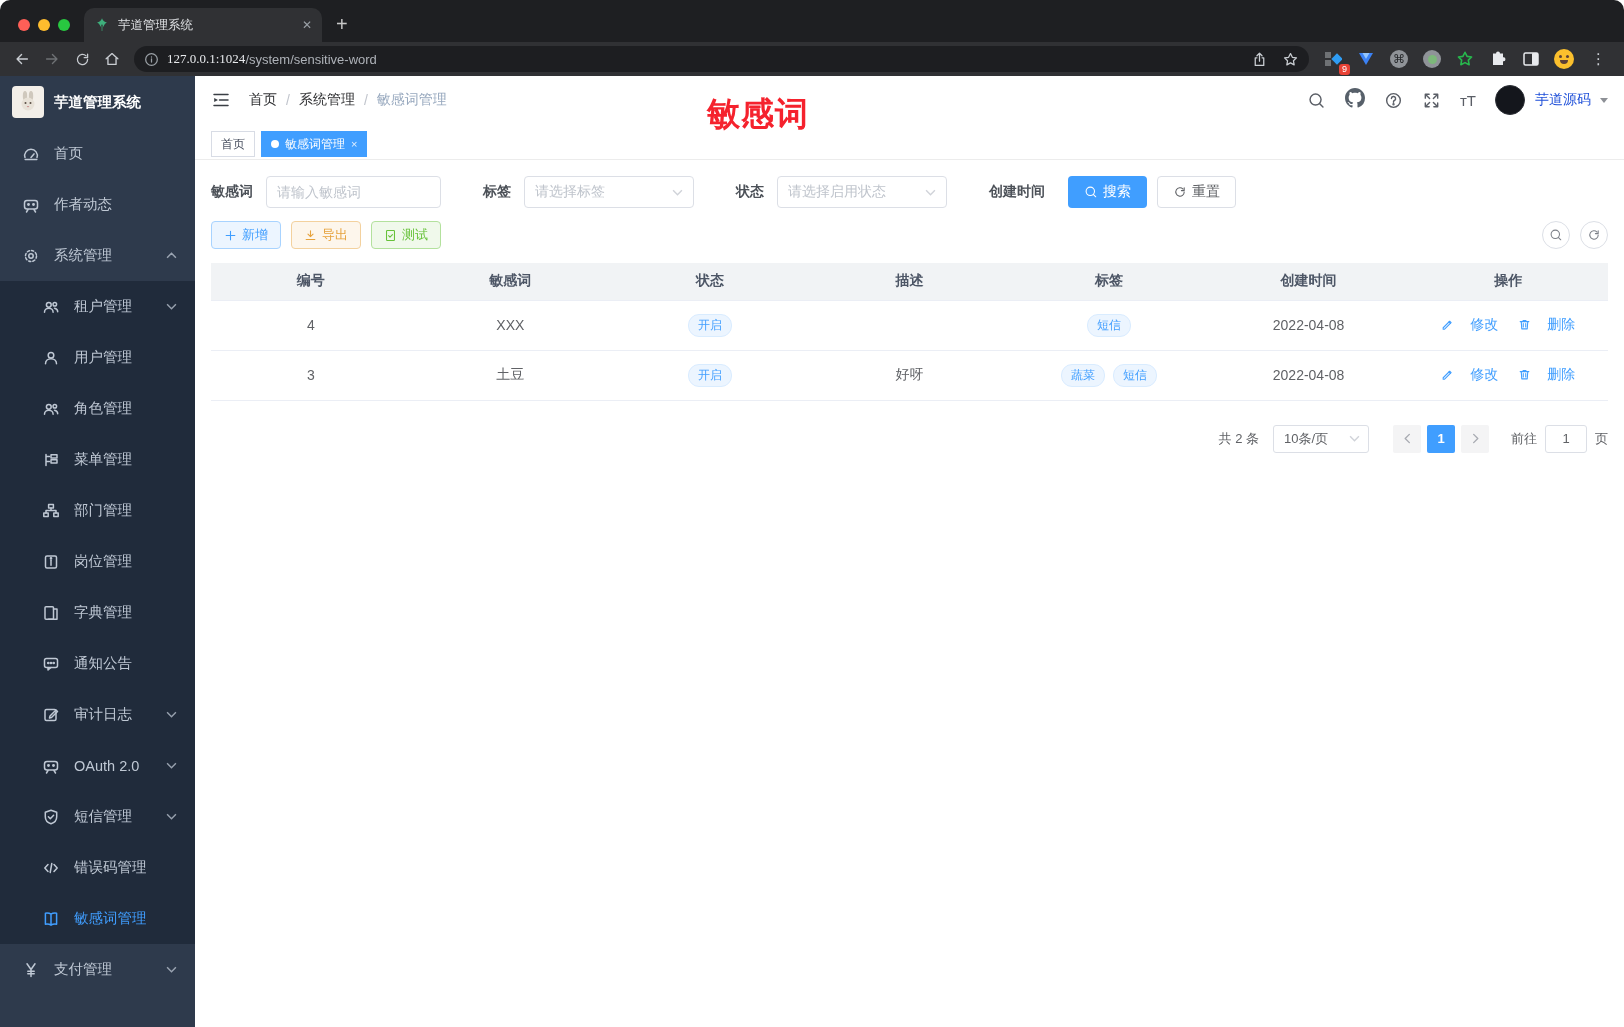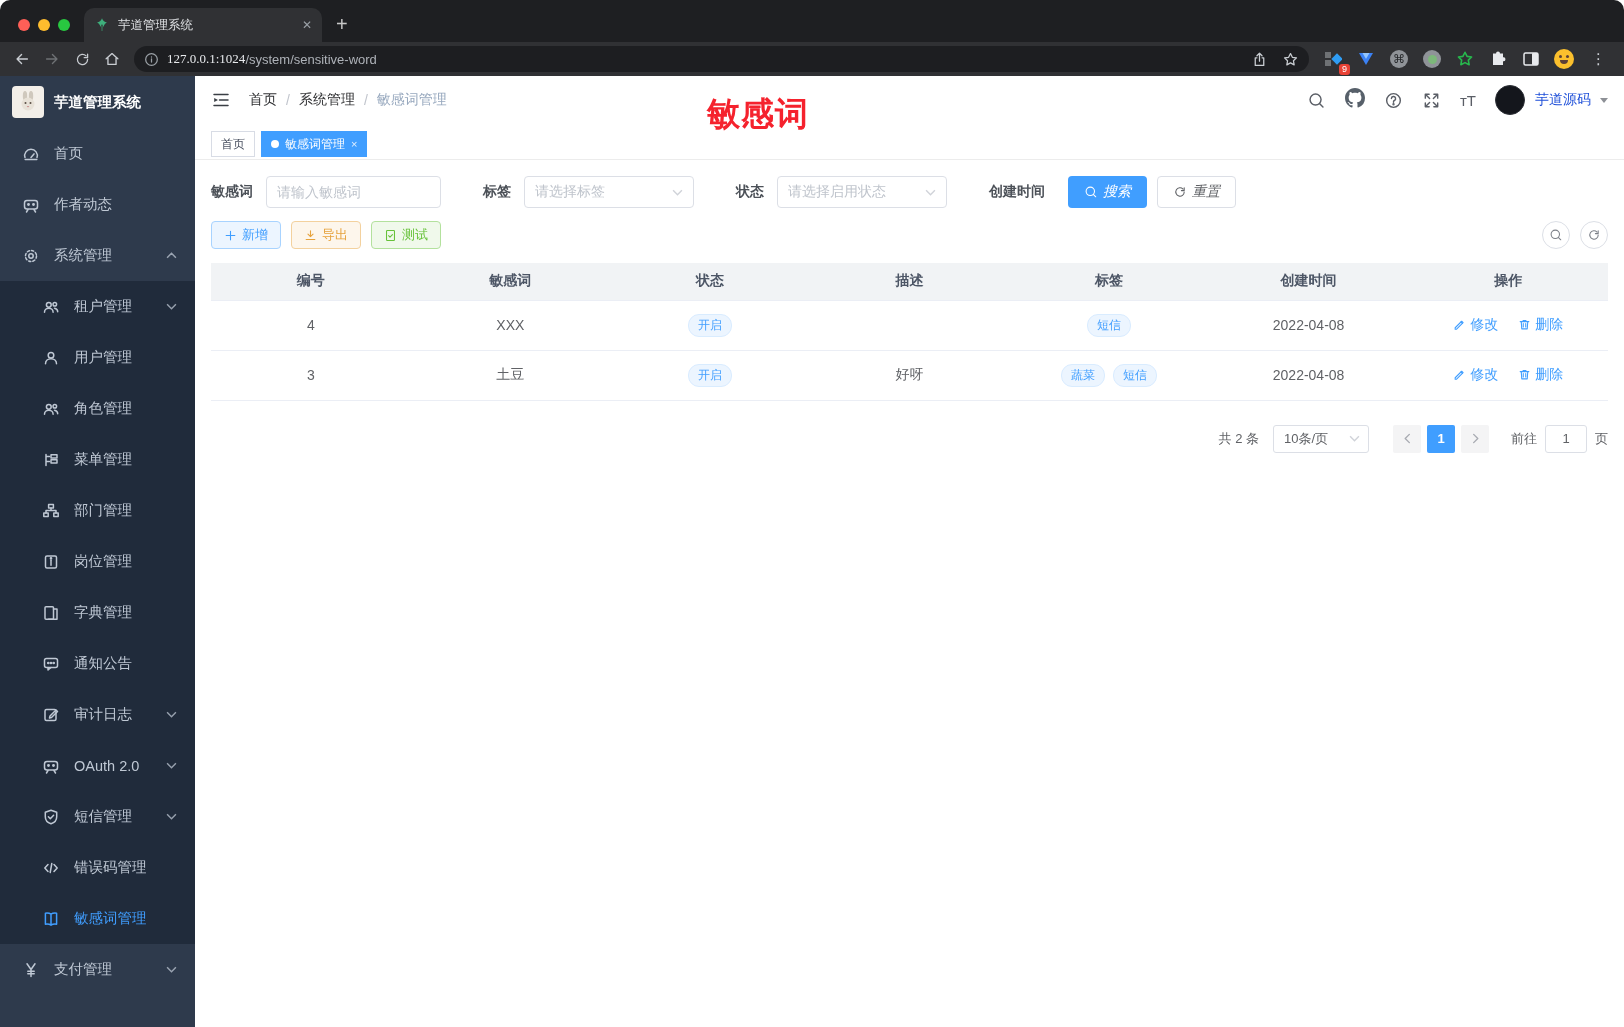--- a/index.html
+++ b/index.html
@@ -79,37 +79,37 @@
   .f-label { font-weight:600; margin-right:13px; white-space:nowrap; }
   .f-gap { margin-right:42px; }
   .inp, .sel, .dater { height:32px; border:1px solid #dcdfe6; border-radius:4px; background:#fff; display:flex; align-items:center; padding:0 10px; color:#bfc4cc; font-size:14px; }
   input.raw { border:none; outline:none; width:100%; height:100%; font-size:14px; color:#606266; background:transparent; }
   input.raw::placeholder { color:#bfc4cc; }
   .w175{width:175px}.w170{width:170px}.w230{width:230px}
   .sel .ph { flex:1; }
   .dater .ph { color:#bfc4cc; }
   .dater .dsep { margin:0 14px; color:#bfc4cc; }
   .calico { color:#c0c4cc; margin-right:8px; }
-  .btn { height:32px; border-radius:4px; display:inline-flex; align-items:center; gap:5px; font-size:14px; padding:0 15px; cursor:pointer; border:1px solid transparent; white-space:nowrap;font-style:italic; }
+  .btn { height:32px; border-radius:4px; display:inline-flex; align-items:center; gap:5px; font-size:14px; padding:0 15px; cursor:pointer; border:1px solid transparent; white-space:nowrap; }
   .btn-primary { background:#409eff; color:#fff; margin-left:10px; }
   .btn-default { background:#fff; color:#606266; border-color:#dcdfe6; margin-left:10px; }
 
   .btnrow { margin-top:13px; display:flex; align-items:center; gap:10px; }
   .btn-sm { height:28px; font-size:13px; padding:0 12px; border-radius:4px; display:inline-flex; align-items:center; gap:5px; cursor:pointer; border:1px solid; }
   .bp { background:#ecf5ff; border-color:#a8d3ff; color:#409eff; }
   .bw { background:#fdf6ec; border-color:#f3d19e; color:#e6a23c; }
   .bs { background:#f0f9eb; border-color:#b3e19d; color:#67c23a; }
   .circbtn { width:28px; height:28px; border:1px solid #dcdfe6; border-radius:50%; display:flex; align-items:center; justify-content:center; color:#7b7f87; background:#fff; cursor:pointer; }
   .circbtn.first { margin-left:auto; }
 
   table.grid { margin-top:14px; width:100%; border-collapse:collapse; table-layout:fixed; }
   .grid th { background:#f1f3f5; height:37px; font-size:14px; font-weight:600; color:#4d5666; text-align:center; border-bottom:1px solid #ebeef5; }
   .grid td { height:50px; text-align:center; font-size:14px; color:#606266; border-bottom:1px solid #ebeef5; }
   .tag { display:inline-block; height:23px; line-height:21px; padding:0 9px; background:#ecf5ff; border:1px solid #d9ecff; border-radius:11px; color:#409eff; font-size:12px; margin:0 4px; }
-  .oplink { color:#409eff; margin:0 8px; display:inline-flex; align-items:center; gap:4px; cursor:pointer; }
+  .oplink { color:#409eff; margin:0 8px; display:inline-flex; align-items:center; gap:16px; cursor:pointer; }
 
   .pager { margin-top:24px; display:flex; justify-content:flex-end; align-items:center; font-size:13px; color:#606266; }
   .pg-total { margin-right:14px; }
   .pg-size { width:96px; height:28px; border:1px solid #dcdfe6; border-radius:3px; display:flex; align-items:center; padding:0 8px 0 10px; margin-right:18px; color:#606266; }
   .pg-size span { flex:1; }
   .pg-btn { width:28px; height:28px; background:#f4f4f5; border-radius:2px; display:flex; align-items:center; justify-content:center; color:#a8abb2; margin-left:6px; cursor:pointer; }
   .pg-num { width:28px; height:28px; background:#409eff; color:#fff; border-radius:2px; display:flex; align-items:center; justify-content:center; margin-left:6px; font-weight:600; cursor:pointer; }
   .pg-goto { margin-left:22px; display:flex; align-items:center; gap:8px; }
   .pg-input { width:42px; height:28px; border:1px solid #dcdfe6; border-radius:3px; text-align:center; font-size:13px; color:#606266; outline:none; }
 </style>

